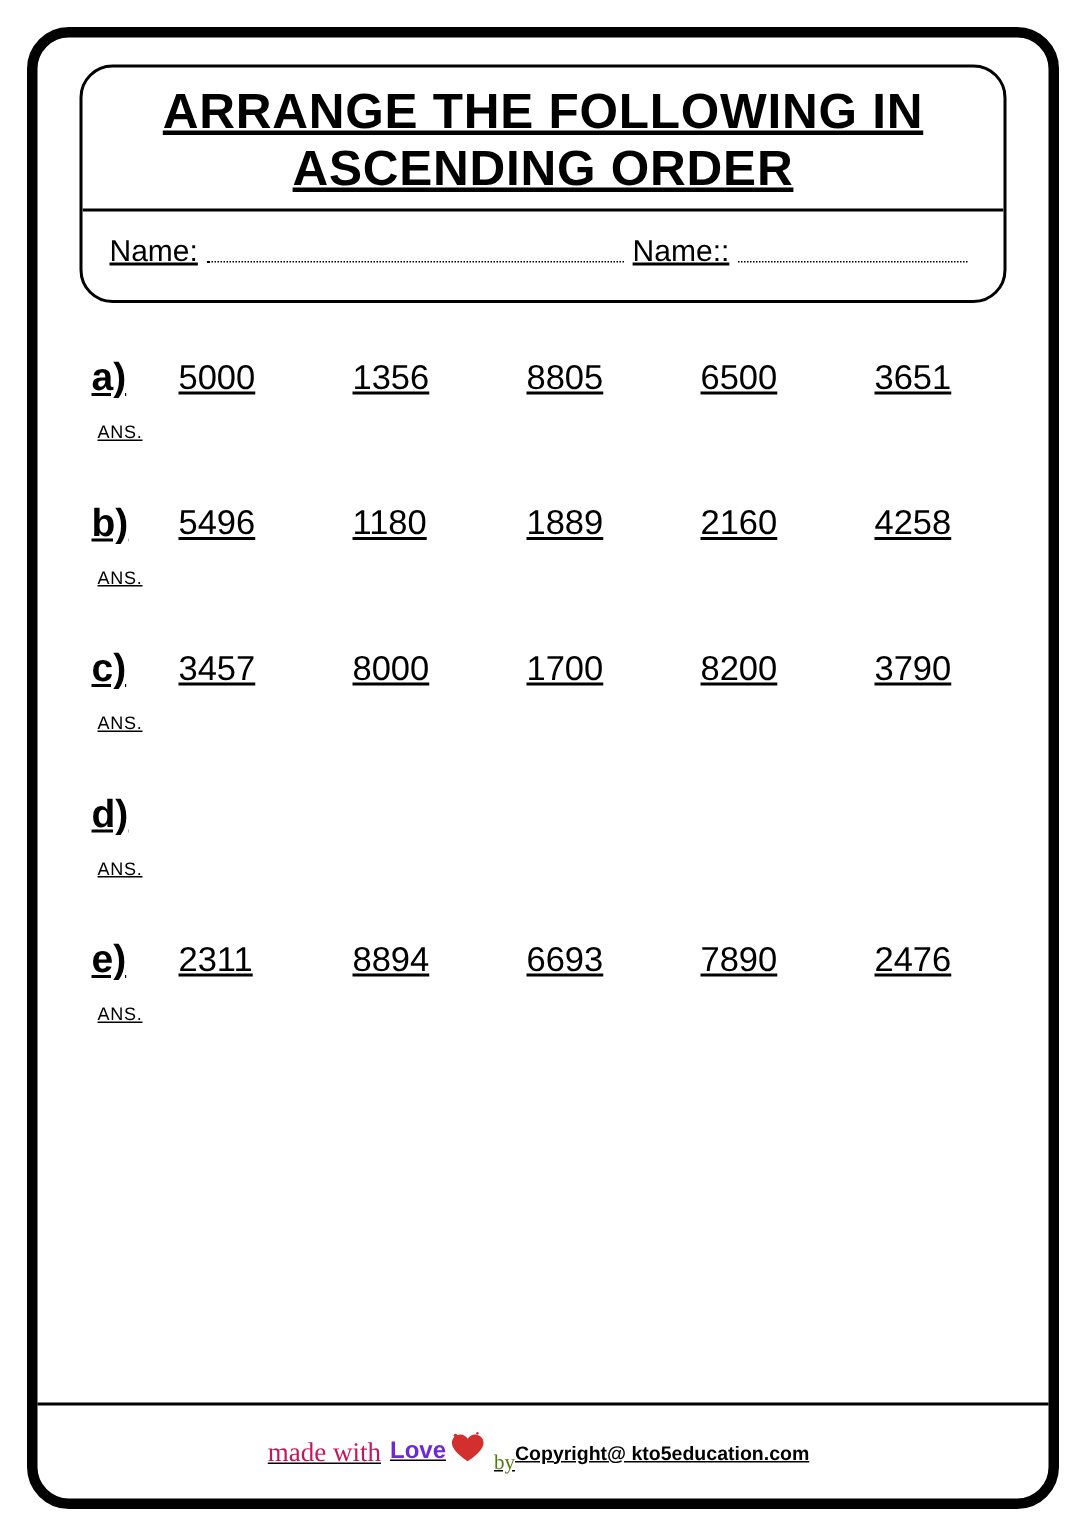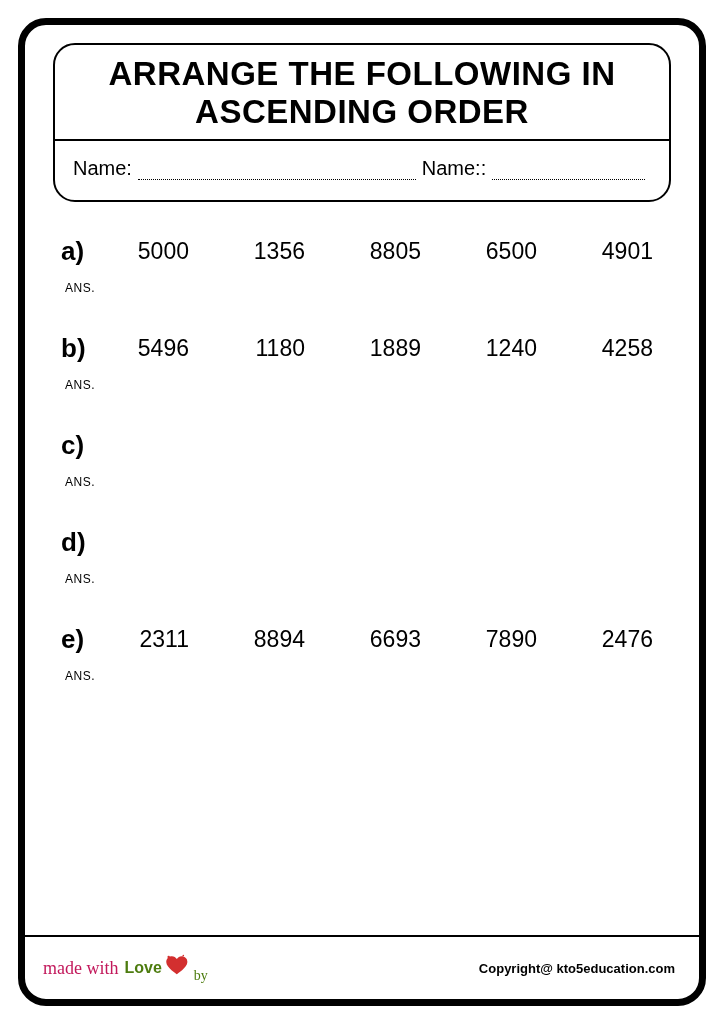--- a/index.html
+++ b/index.html
@@ -12,39 +12,40 @@
   }
   .page {
     width: 100%;
     height: 100%;
     border: 7px solid #000;
     border-radius: 28px;
     display: flex;
     flex-direction: column;
     padding: 18px 0 0 0;
     position: relative;
+    text-decoration: underline;
   }
   .header-box {
     margin: 0 28px;
     border: 2px solid #000;
     border-radius: 22px;
     overflow: hidden;
   }
   .title {
     font-size: 33px;
     font-weight: 900;
     text-align: center;
     letter-spacing: 0.5px;
     padding: 10px 8px 8px 8px;
     line-height: 1.15;
     border-bottom: 2px solid #000;
   }
   .name-date {
     display: flex;
-    align-items: flex-end;
+    align-items: flex-start;
     padding: 16px 18px 20px 18px;
     font-size: 20px;
   }
   .name-date .lbl { white-space: nowrap; }
   .name-date .line {
     flex: 1;
     border-bottom: 1.5px dotted #000;
     margin: 0 6px;
     height: 18px;
   }
@@ -65,45 +66,45 @@
     font-size: 26px;
     width: 58px;
   }
   .nums {
     flex: 1;
     display: flex;
     justify-content: space-between;
     font-size: 23px;
     padding-right: 10px;
   }
-  .nums span { min-width: 70px; text-align: right; }
+  .nums span { min-width: 70px; text-align: left; }
   .ans {
     font-size: 12px;
     letter-spacing: 0.5px;
     padding: 0 0 22px 4px;
   }
   .footer-bar {
     border-top: 2px solid #000;
     padding: 10px 24px 10px 18px;
     display: flex;
     align-items: center;
-    justify-content: space-between;
+    justify-content: center;
     height: 64px;
   }
   .made-with {
     display: flex;
     align-items: center;
     font-family: "Brush Script MT", cursive;
     font-size: 18px;
     color: #b00020;
     position: relative;
     line-height: 1;
   }
   .made-with .mw1 { color: #c2185b; margin-right: 4px; }
-  .made-with .mw2 { color: #4d7c0f; font-weight: bold; font-family: Arial; font-size: 16px; margin: 0 2px; position: relative; }
+  .made-with .mw2 { color: #6d28d9; font-weight: bold; font-family: Arial; font-size: 16px; margin: 0 2px; position: relative; }
   .made-with .by { color: #4d7c0f; font-size: 14px; margin-left: 4px; position: relative; top: 8px; }
   .heart {
     position: relative;
     display: inline-block;
   }
   .heart svg { width: 28px; height: 26px; vertical-align: middle; margin-left: -2px; margin-bottom: 4px;}
   .copyright {
     font-size: 13px;
     font-weight: 600;
   }
@@ -126,43 +127,50 @@
   <div class="problems">
 
     <div class="problem">
       <div class="row">
         <span class="letter">a)</span>
         <div class="nums">
           <span>5000</span>
           <span>1356</span>
           <span>8805</span>
           <span>6500</span>
-          <span>4901</span>
+          <span>3651</span>
         </div>
       </div>
       <div class="ans">ANS.</div>
     </div>
 
     <div class="problem">
       <div class="row">
         <span class="letter">b)</span>
         <div class="nums">
           <span>5496</span>
           <span>1180</span>
           <span>1889</span>
-          <span>1240</span>
+          <span>2160</span>
           <span>4258</span>
         </div>
       </div>
       <div class="ans">ANS.</div>
     </div>
 
     <div class="problem">
       <div class="row">
         <span class="letter">c)</span>
+        <div class="nums">
+          <span>3457</span>
+          <span>8000</span>
+          <span>1700</span>
+          <span>8200</span>
+          <span>3790</span>
+        </div>
       </div>
       <div class="ans">ANS.</div>
     </div>
 
     <div class="problem">
       <div class="row">
         <span class="letter">d)</span>
       </div>
       <div class="ans">ANS.</div>
     </div>

